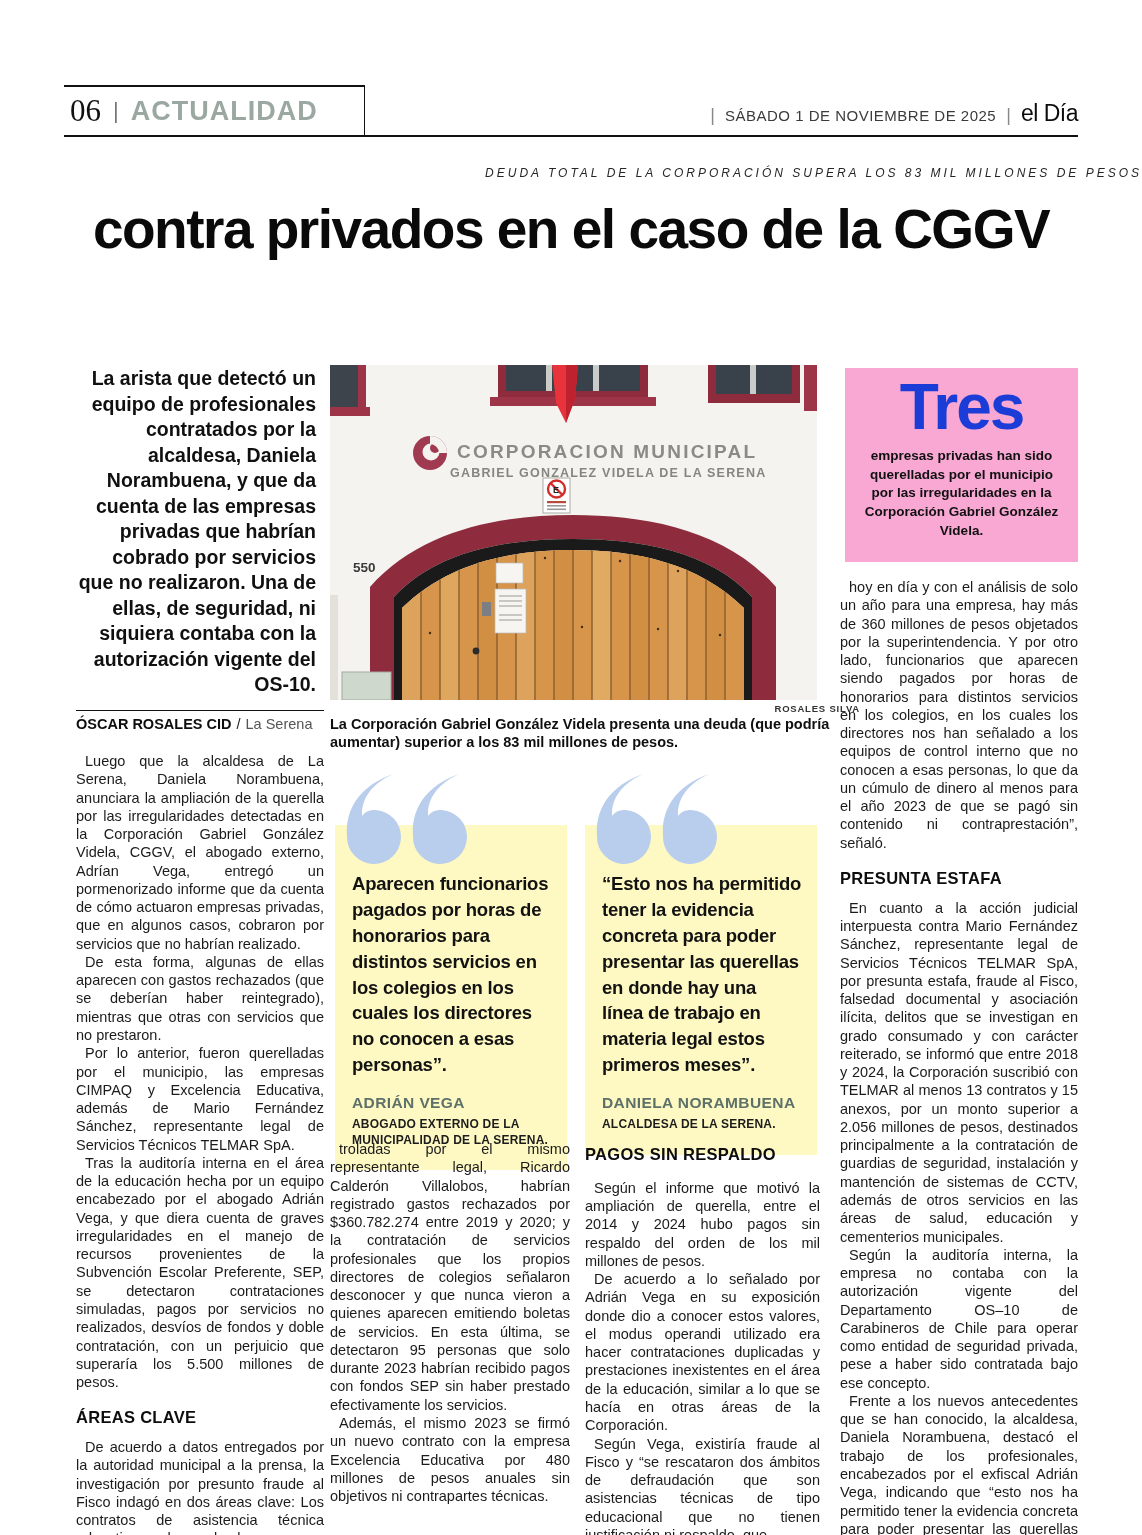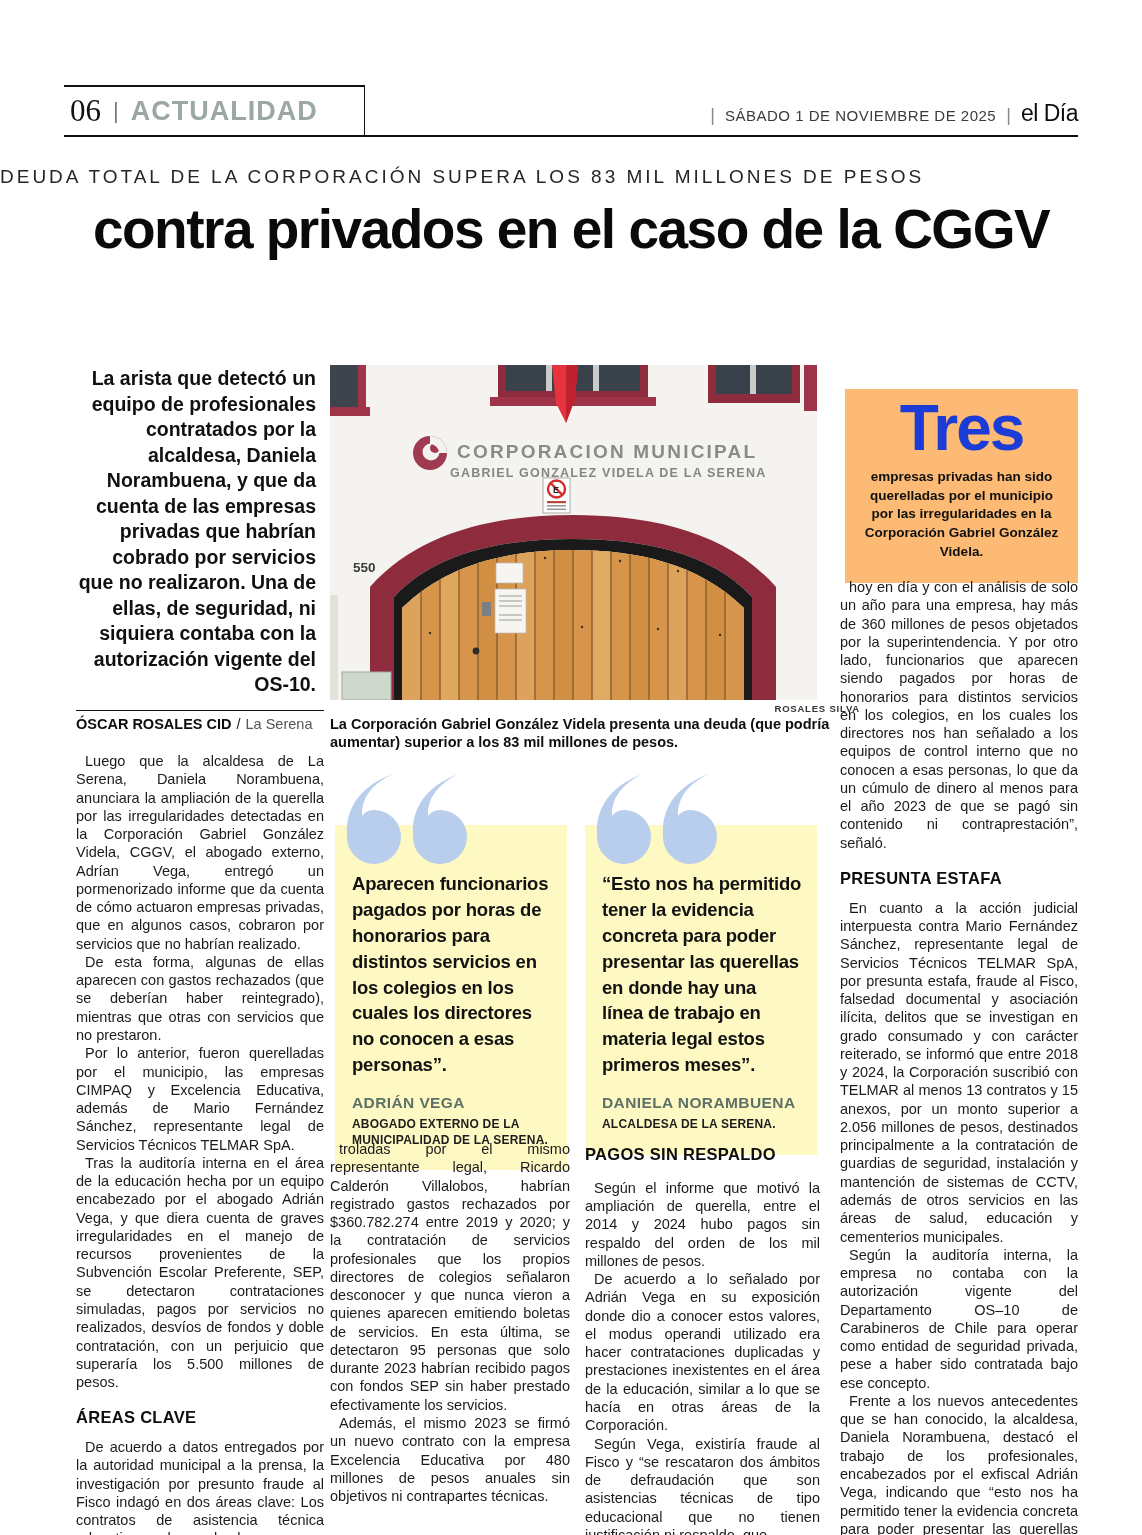--- a/index.html
+++ b/index.html
@@ -12,21 +12,21 @@
   .hdr{position:absolute;left:64px;right:64px;top:85px;height:50px;border-bottom:2px solid #111;}
   .hdr-left{position:absolute;left:0;top:0;width:300px;height:48px;border-top:2px solid #111;border-right:1.5px solid #111;display:flex;align-items:center;gap:12px;}
   .pagenum{font-family:"Liberation Serif", serif;font-size:31px;font-weight:500;color:#111;padding-left:6px;}
   .hdr-sep{color:#777;font-size:22px;font-weight:200;}
   .section-name{font-size:27px;font-weight:bold;letter-spacing:1px;color:#9aa8a1;}
   .hdr-right{position:absolute;right:0;bottom:8px;display:flex;align-items:baseline;gap:10px;}
   .hdr-date{font-size:15px;letter-spacing:.5px;color:#3b3b3b;}
   .thinbar{color:#888;font-weight:200;font-size:18px;}
   .masthead{font-size:23px;font-weight:normal;color:#0c0c0c;letter-spacing:-.5px;}
   
-  .kicker{position:absolute;left:0;right:0;top:166px;text-align:left;font-size:19px;letter-spacing:3px;color:#262626;}
+  .kicker{position:absolute;left:0;right:0;top:166px;text-align:right;font-size:12px;letter-spacing:3px;color:#262626;font-style:italic;}
   .headline{position:absolute;left:0;right:0;top:196px;text-align:center;font-weight:bold;color:#0a0a0a;font-size:55px;line-height:1.22;letter-spacing:-1.5px;white-space:nowrap;}
   
   .lead{position:absolute;left:76px;top:366px;width:240px;text-align:right;font-weight:bold;font-size:19.5px;line-height:1.31;color:#101010;}
   .byline{position:absolute;left:76px;top:710px;width:248px;border-top:1.5px solid #111;padding-top:5px;font-size:14.5px;}
   .byline b{color:#0d0d0d;}
   .byline .slash{margin:0 5px;color:#222;}
   .byline .place{color:#555;}
   .bodycol{font-size:14.5px;line-height:1.26;text-align:justify;color:#1b1b1b;hyphens:auto;-webkit-hyphens:auto;}
   .bodycol p{margin:0;text-indent:9px;}
   .subhead{font-size:16.5px;font-weight:bold;letter-spacing:.3px;color:#0d0d0d;margin:16px 0 10px;text-indent:0 !important;}
@@ -34,21 +34,21 @@
   .col-midleft{position:absolute;left:330px;top:1140px;width:240px;}
   .col-midright{position:absolute;left:585px;top:1140px;width:235px;}
   .col-midright .subhead{margin:4px 0 14px;}
   .col-right{position:absolute;left:840px;top:578px;width:238px;}
   
   .photo-fig{position:absolute;left:330px;top:365px;width:530px;}
   .photo-frame{width:487px;height:335px;overflow:hidden;background:#f4f3ef;}
   .photo-credit{text-align:right;font-size:9.5px;font-weight:bold;letter-spacing:.8px;color:#333;margin-top:3px;}
   .photo-caption{font-size:14.5px;font-weight:bold;line-height:1.22;color:#0f0f0f;margin-top:2px;}
   
-  .tresbox{position:absolute;left:845px;top:389px;width:233px;height:194px;background:#fdba74;text-align:center;}
+  .tresbox{position:absolute;left:845px;top:368px;width:233px;height:194px;background:#f9a8d4;text-align:center;}
   .tres-word{font-size:64px;font-weight:bold;color:#1b3cd6;letter-spacing:-2px;margin-top:6px;line-height:1.05;}
   .tres-text{font-size:13.5px;font-weight:bold;line-height:1.38;color:#101010;padding:6px 13px 0;}
   
   .quote{position:absolute;width:232px;top:768px;}
   .q1{left:335px;} .q2{left:585px;}
   .q-mark{position:absolute;top:0;left:2px;}
   .q-bg{margin-top:57px;background:#fef9c3;padding:46px 15px 22px 17px;min-height:235px;}
   .q-text{font-size:18.5px;font-weight:bold;line-height:1.4;color:#121212;letter-spacing:-.2px;}
   .q-name{font-size:15.5px;font-weight:bold;color:#5d7168;letter-spacing:.4px;margin-top:16px;}
   .q-role{font-size:12px;font-weight:bold;color:#1c1c1c;line-height:1.3;margin-top:5px;letter-spacing:.2px;}

